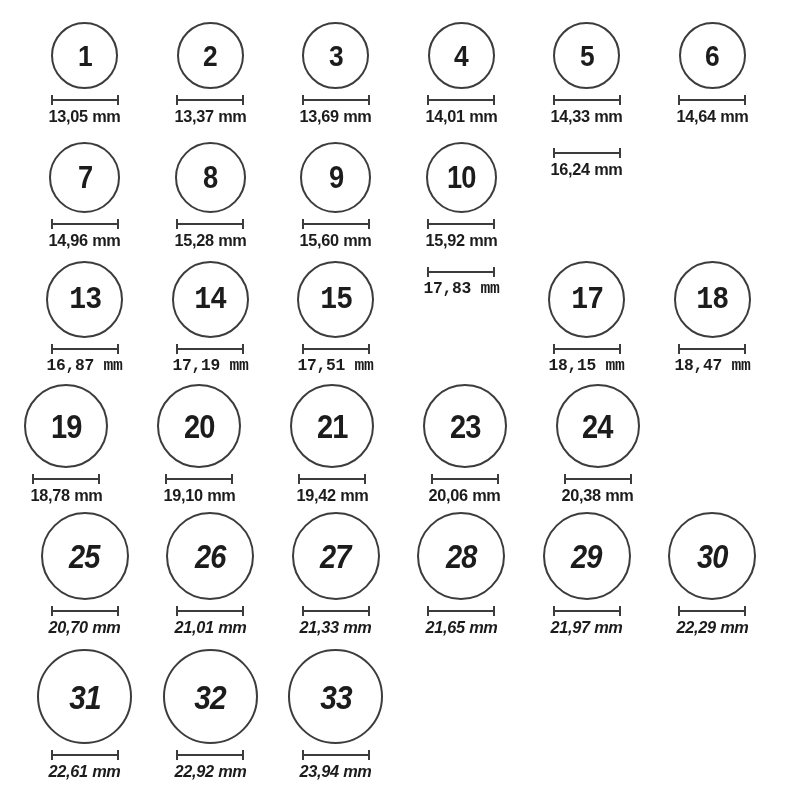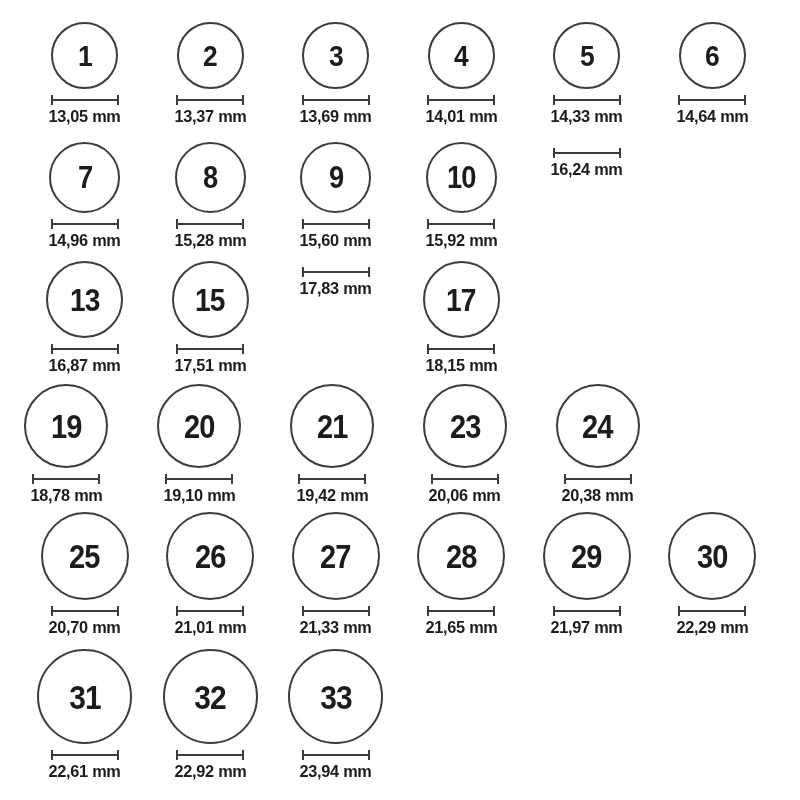--- a/index.html
+++ b/index.html
@@ -213,33 +213,44 @@
   <div class="cell">
     <div class="bar">
       <span class="tick left"></span>
       <span class="line"></span>
       <span class="tick right"></span>
     </div>
     <div class="label">16,24 mm</div>
   </div>
 
 </div>
-      <div class="row" style="height: 123px; --d: 77px; --nfs: 32px;">
+      <div class="row" style="height: 123px; font-family: Liberation Mono, monospace; --d: 77px; --nfs: 32px;">
   <div class="cell">
     <div class="circle">
       <span class="num">13</span>
     </div>
     <div class="bar">
       <span class="tick left"></span>
       <span class="line"></span>
       <span class="tick right"></span>
     </div>
     <div class="label">16,87 mm</div>
   </div>
 
+  <div class="cell">
+    <div class="circle">
+      <span class="num">14</span>
+    </div>
+    <div class="bar">
+      <span class="tick left"></span>
+      <span class="line"></span>
+      <span class="tick right"></span>
+    </div>
+    <div class="label">17,19 mm</div>
+  </div>
 
   <div class="cell">
     <div class="circle">
       <span class="num">15</span>
     </div>
     <div class="bar">
       <span class="tick left"></span>
       <span class="line"></span>
       <span class="tick right"></span>
     </div>
@@ -260,20 +271,31 @@
       <span class="num">17</span>
     </div>
     <div class="bar">
       <span class="tick left"></span>
       <span class="line"></span>
       <span class="tick right"></span>
     </div>
     <div class="label">18,15 mm</div>
   </div>
 
+  <div class="cell">
+    <div class="circle">
+      <span class="num">18</span>
+    </div>
+    <div class="bar">
+      <span class="tick left"></span>
+      <span class="line"></span>
+      <span class="tick right"></span>
+    </div>
+    <div class="label">18,47 mm</div>
+  </div>
 </div>
       <div class="row" style="height: 128px; gap: 44px; --d: 84px; --nfs: 33px;">
   <div class="cell">
     <div class="circle">
       <span class="num">19</span>
     </div>
     <div class="bar">
       <span class="tick left"></span>
       <span class="line"></span>
       <span class="tick right"></span>
@@ -323,21 +345,21 @@
       <span class="num">24</span>
     </div>
     <div class="bar">
       <span class="tick left"></span>
       <span class="line"></span>
       <span class="tick right"></span>
     </div>
     <div class="label">20,38 mm</div>
   </div>
 </div>
-      <div class="row" style="height: 137px; --d: 88px; --nfs: 33px;">
+      <div class="row" style="height: 137px; font-style: italic; --d: 88px; --nfs: 33px;">
   <div class="cell">
     <div class="circle">
       <span class="num">25</span>
     </div>
     <div class="bar">
       <span class="tick left"></span>
       <span class="line"></span>
       <span class="tick right"></span>
     </div>
     <div class="label">20,70 mm</div>
@@ -396,21 +418,21 @@
       <span class="num">30</span>
     </div>
     <div class="bar">
       <span class="tick left"></span>
       <span class="line"></span>
       <span class="tick right"></span>
     </div>
     <div class="label">22,29 mm</div>
   </div>
 </div>
-      <div class="row" style="height: 150px; --d: 95px; --nfs: 34px;">
+      <div class="row" style="height: 150px; font-style: italic; --d: 95px; --nfs: 34px;">
   <div class="cell">
     <div class="circle">
       <span class="num">31</span>
     </div>
     <div class="bar">
       <span class="tick left"></span>
       <span class="line"></span>
       <span class="tick right"></span>
     </div>
     <div class="label">22,61 mm</div>

